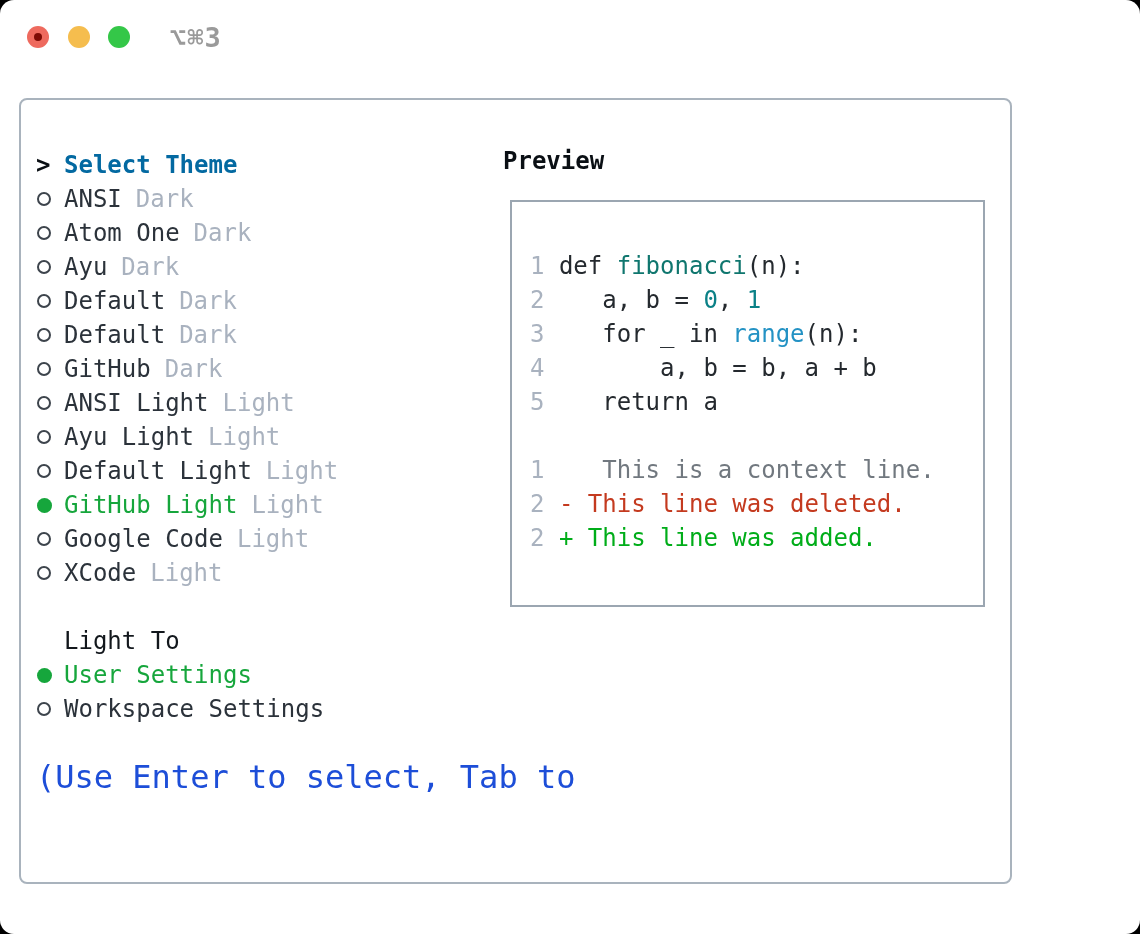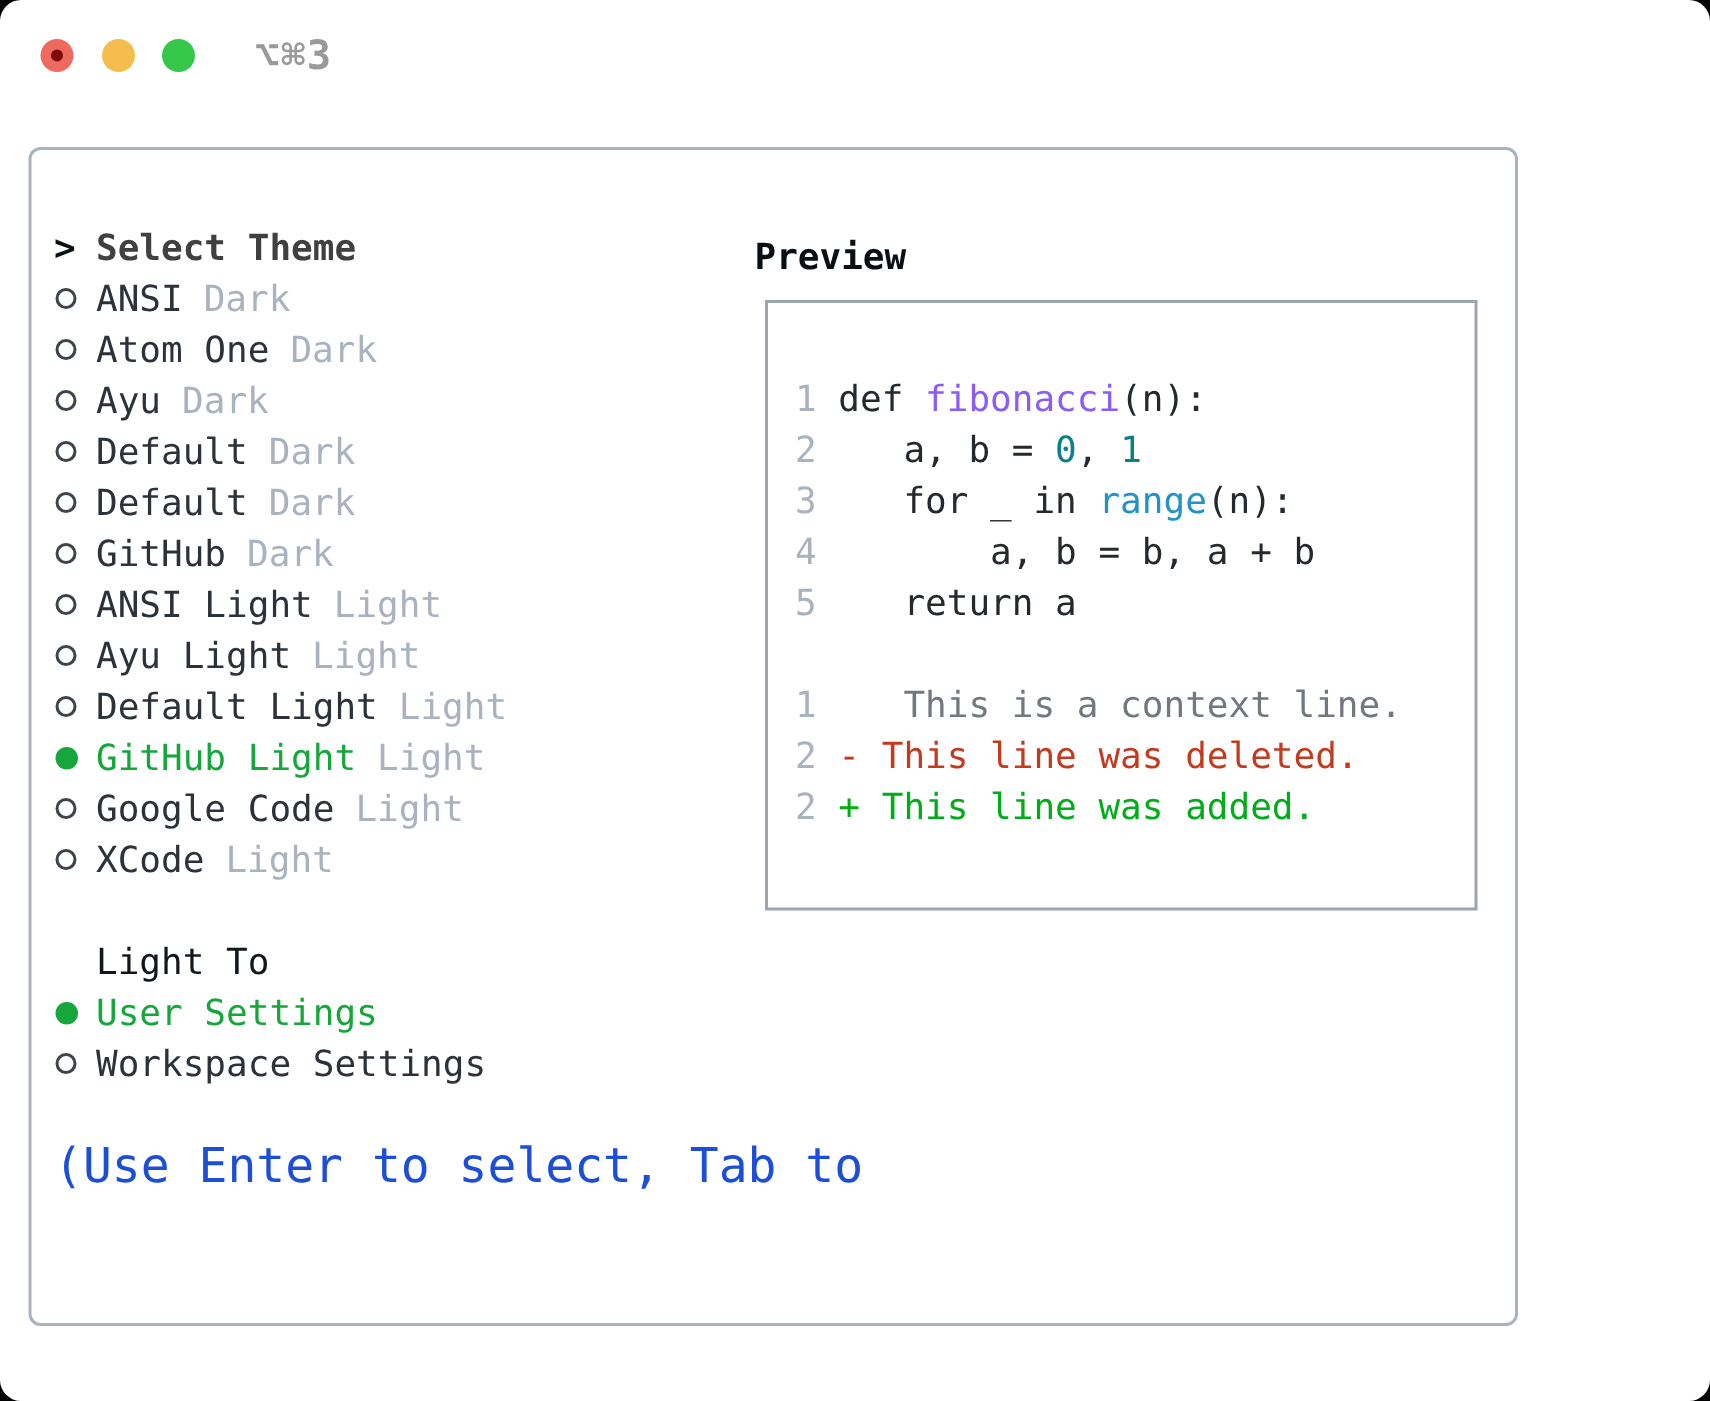--- a/index.html
+++ b/index.html
@@ -32,43 +32,43 @@
   .row { height:34px; display:flex; align-items:center;
          font-size:24px; line-height:34px; white-space:pre; color:#2b323a; }
   .row .pfx { position:relative; width:28px; height:34px; flex:0 0 28px; }
   .radio {
     position:absolute; left:1px; top:10px; width:14px; height:14px;
     box-sizing:border-box; border:2px solid #3d444c; border-radius:50%;
   }
   .radio.on { border:none; background:#16a63c; width:15px; height:15px; }
   .prompt { position:absolute; left:0; top:0; line-height:34px;
             font-weight:bold; color:#0a0f14; }
-  .hdr { font-weight:bold; color:#404040; }
+  .hdr { font-weight:bold; color:#0369a1; }
   .subhdr { color:#12171c; }
   .variant { color:#a9b2bf; padding-left:14px; }
   .row.selected .name { color:#16a63c; }
   .gap { height:34px; }
   .hint { height:34px; line-height:34px; font-size:32px; white-space:pre; color:#1d4ed8; }
   
   .preview-title {
-    position:absolute; left:503px; top:154px; height:34px; line-height:34px;
+    position:absolute; left:503px; top:144px; height:34px; line-height:34px;
     font-size:24px; font-weight:bold; color:#0a0f14;
   }
   .preview-box {
     position:absolute; left:510px; top:200px; width:475px; height:407px;
     border:2px solid #9ba6b1; box-sizing:border-box; background:#fff;
   }
   .preview-box pre {
     margin:0; padding:47px 0 0 18px;
     font-family:"DejaVu Sans Mono","Liberation Mono",monospace;
     font-size:24px; line-height:34px; white-space:pre; color:#24292e;
   }
   .ln      { color:#a9b2bf; }
   .c-plain { color:#24292e; }
-  .c-fn    { color:#8b5cf6; }
+  .c-fn    { color:#0f766e; }
   .c-num   { color:#0b8187; }
   .c-call  { color:#2392c4; }
   .d-ctx   { color:#71787f; }
   .d-del   { color:#c43a1f;text-align:center; }
   .d-add   { color:#00ad19; }
 </style>
 </head>
 <body>
 
 <div class="window">

